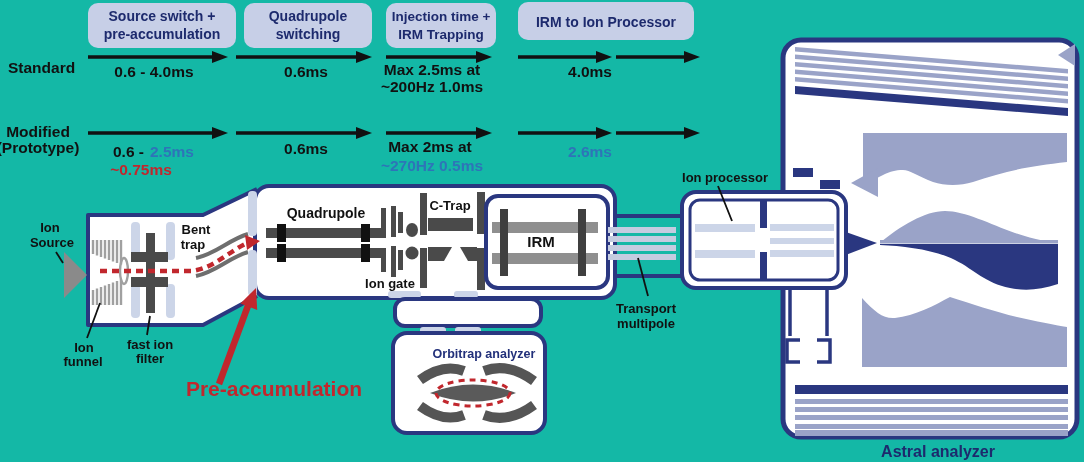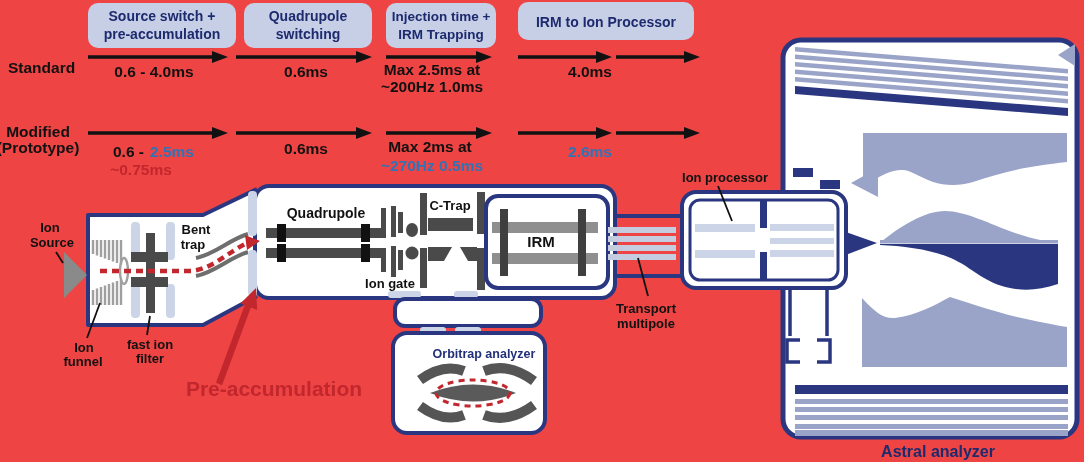--- a/index.html
+++ b/index.html
@@ -1,16 +1,16 @@
 <!DOCTYPE html>
 <html><head>
 <meta charset="utf-8">
 <style>
   html,body{margin:0;padding:0;background:#ffffff;}
-  .stage{position:relative;width:1084px;height:462px;background:#ef4444;overflow:hidden;
+  .stage{position:relative;width:1084px;height:462px;background:#14b8a6;overflow:hidden;
          font-family:"Liberation Sans", sans-serif;text-decoration:underline;}
   svg{position:absolute;left:0;top:0;}
   text{font-family:"Liberation Sans", sans-serif;font-weight:bold;}
 </style>
 </head>
 <body>
 
 <div class="stage">
 <svg width="1084" height="462" viewBox="0 0 1084 462">
 

